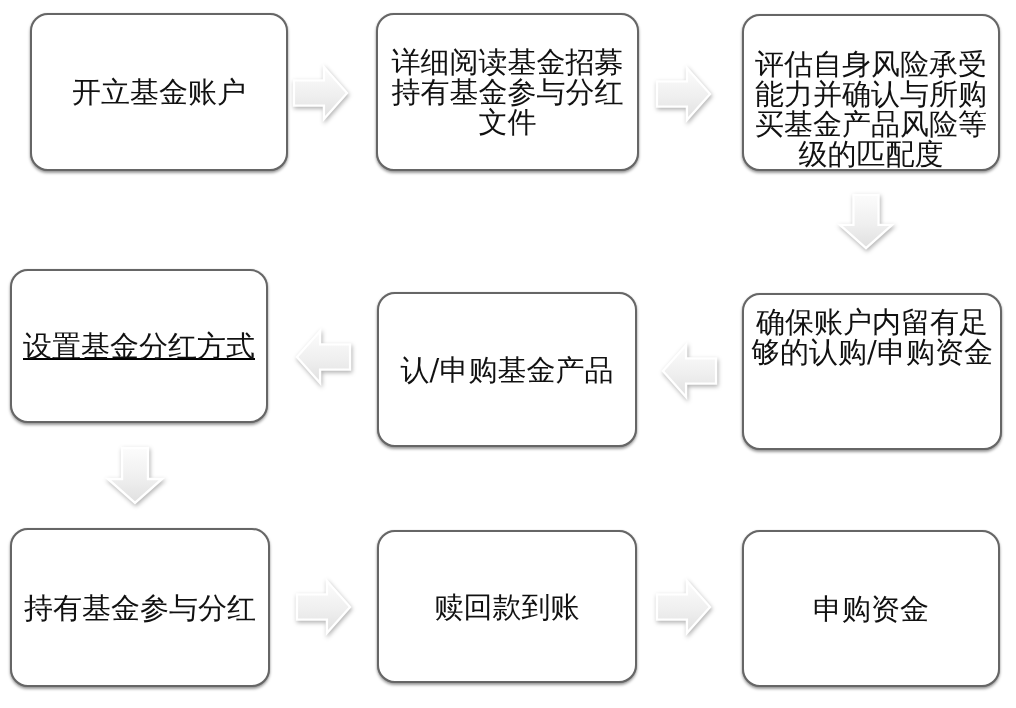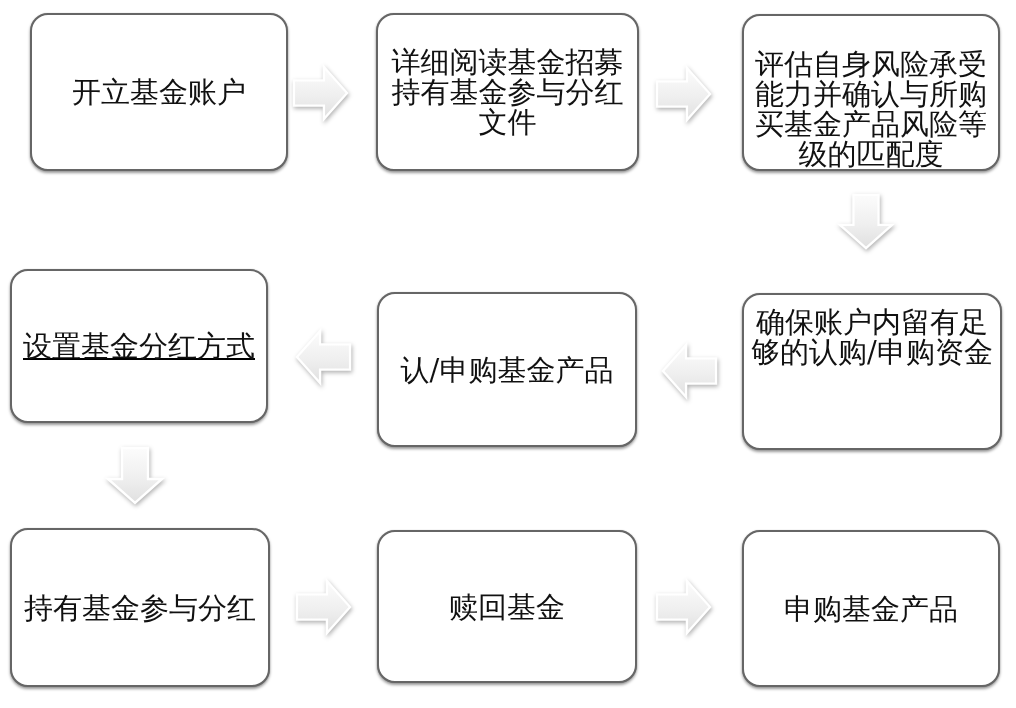--- a/index.html
+++ b/index.html
@@ -147,24 +147,24 @@
 
   <div class="box" id="b7">
     <span class="box-label">持有基金参与分红</span>
   </div>
   <div class="arrow" id="a7">
     <svg viewBox="0 0 60 60">
         <path d="M2 17 H33 V3 L57 30 L33 57 V43 H2 Z"></path>
       </svg>
   </div>
   <div class="box" id="b8">
-    <span class="box-label">赎回基金</span>
+    <span class="box-label">赎回款到账</span>
   </div>
   <div class="arrow" id="a8">
     <svg viewBox="0 0 60 60">
         <path d="M2 17 H33 V3 L57 30 L33 57 V43 H2 Z"></path>
       </svg>
   </div>
   <div class="box" id="b9">
-    <span class="box-label">申购基金产品</span>
+    <span class="box-label">申购资金</span>
   </div>
 
 </div>
 
 </body></html>

